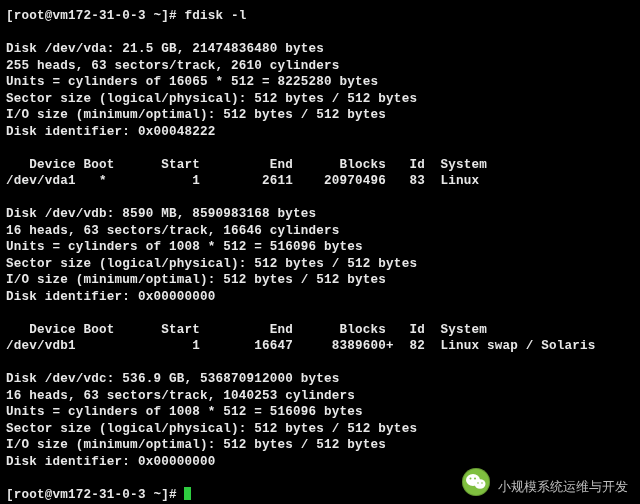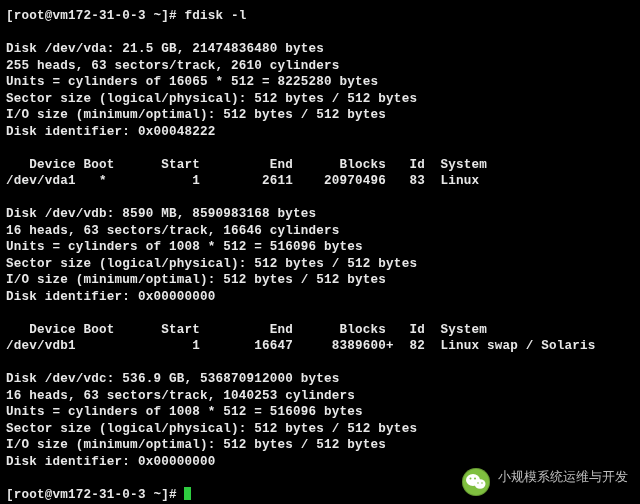--- a/index.html
+++ b/index.html
@@ -25,21 +25,21 @@
     width: 7px;
     height: 13px;
     background: #2ecc40;
     vertical-align: -2px;
   }
   .footer {
     position: absolute;
     right: 12px;
     bottom: 8px;
     display: flex;
-    align-items: flex-start;
+    align-items: flex-end;
     gap: 8px;
   }
   .footer .wechat-icon {
     width: 28px;
     height: 28px;
     border-radius: 50%;
     background: #7fbf3f;
     position: relative;
     box-shadow: inset 0 0 0 1px rgba(0,0,0,.2);
   }

